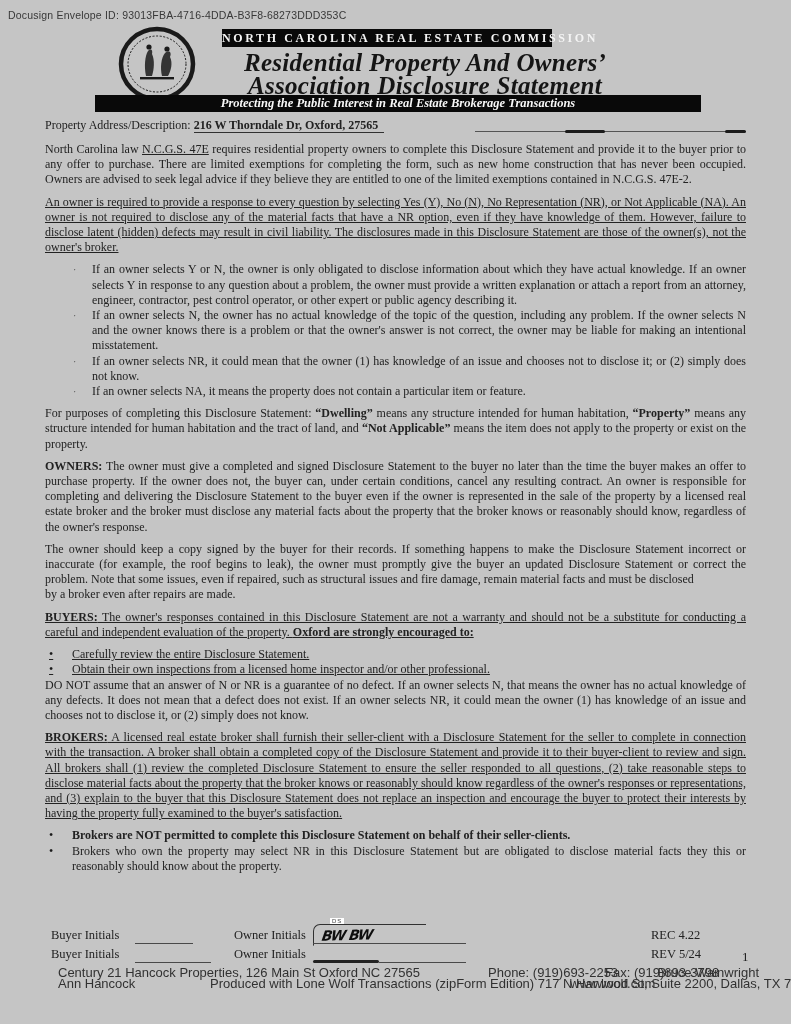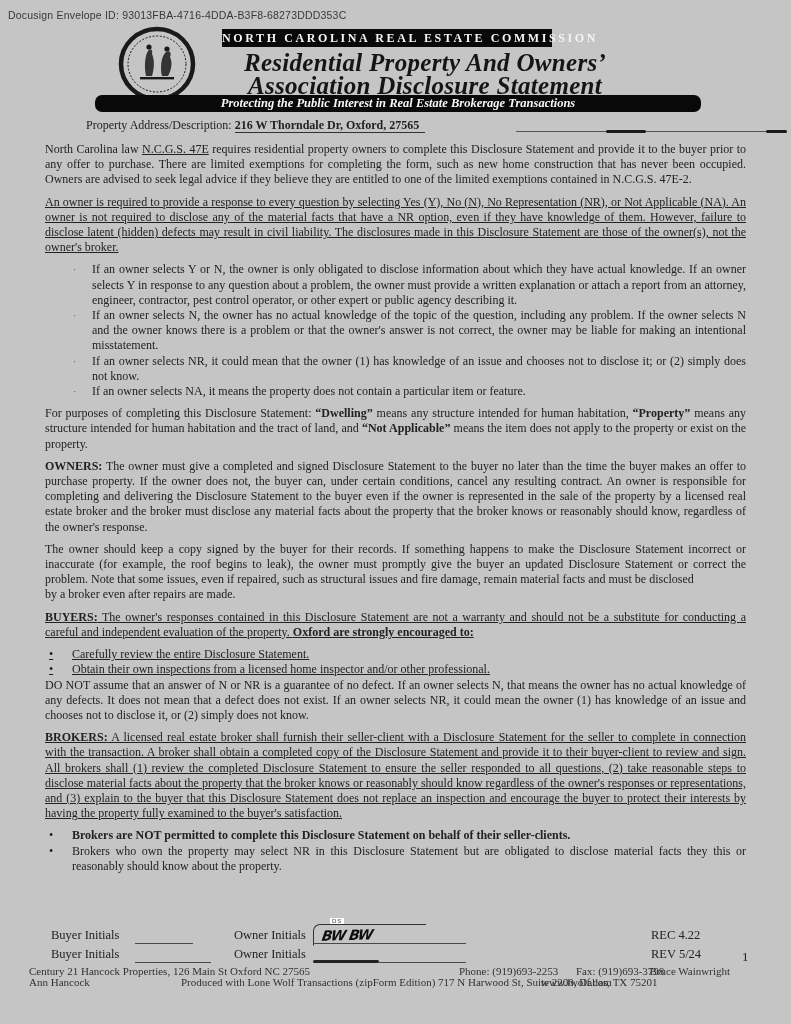--- a/index.html
+++ b/index.html
@@ -25,30 +25,30 @@
   }
   .title1,.title2{
     position:absolute;left:150px;width:550px;text-align:center;
     font-weight:bold;font-style:italic;font-size:25px;color:#171717;letter-spacing:.3px;
   }
   .title1{top:49px}
   .title2{top:72px}
   .banner2{
     position:absolute;top:95px;left:95px;width:606px;height:17px;
     background:#0b0b0b;color:#f5f5f5;font-weight:bold;font-style:italic;
-    font-size:12.5px;text-align:center;line-height:17px;white-space:nowrap;border-radius:7px;
+    font-size:12.5px;text-align:center;line-height:17px;white-space:nowrap;
   }
 
   
   .content{
     position:absolute;left:45px;width:701px;top:118px;
     font-size:12px;line-height:15.2px;text-align:justify;color:#242424;
   }
   .content p{margin:0 0 7px 0;}
-  .addr-row{position:relative;height:17px;text-align:left;white-space:nowrap;margin-left:41px;}
+  .addr-row{position:relative;height:17px;text-align:left;white-space:nowrap;}
   .addr-val{font-weight:bold;border-bottom:1px solid #333;padding-right:6px;}
   .ruleline{position:absolute;bottom:3px;height:1px;background:#555;}
   .ruleline .smudge{position:absolute;top:-1px;height:3px;background:#1d1d1d;border-radius:2px;display:block;}
   .addr-gap{height:7px;}
 
   .blist{margin:0 0 7px 0;}
   .li{display:flex;}
   .litext{flex:1;text-align:justify;}
   .sel-list .bullet{width:19px;padding-left:28px;font-size:10px;color:#555;flex:none;}
   .dot-list .bullet{width:23px;padding-left:4px;font-size:12px;color:#1c1c1c;flex:none;}
@@ -72,22 +72,22 @@
   .scribble{
     position:absolute;left:8px;top:2px;
     font-family:"DejaVu Sans",sans-serif;font-weight:bold;font-style:italic;
     font-size:14px;letter-spacing:-1px;color:#101010;
     transform:rotate(-1.5deg) skewX(-10deg);white-space:nowrap;
   }
   .rec{position:absolute;left:600px;top:0;}
   .pageno{position:absolute;left:691px;top:2px;font-size:13px;}
 
   
-  .footer{position:absolute;left:29px;width:701px;top:965px;
-    font-size:11px;color:#333;font-family:Liberation Serif, serif;}
+  .footer{position:absolute;left:58px;width:701px;top:965px;
+    font-size:13px;color:#333;font-family:Liberation Sans, sans-serif;}
   .frow{position:relative;height:11px;white-space:nowrap;}
   .frow .fa{position:absolute;left:0;}
   .frow .fb{position:absolute;left:430px;}
   .frow .fc{position:absolute;left:547px;}
   .frow .fd{position:absolute;right:0;}
   .frow .fe{position:absolute;left:152px;}
   .frow .ff{position:absolute;left:512px;}
 </style>
 </head>
 <body>

